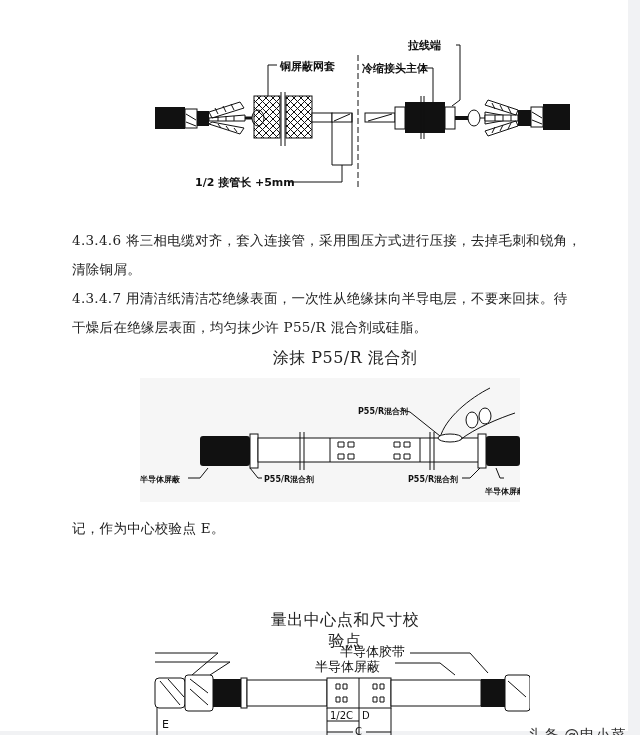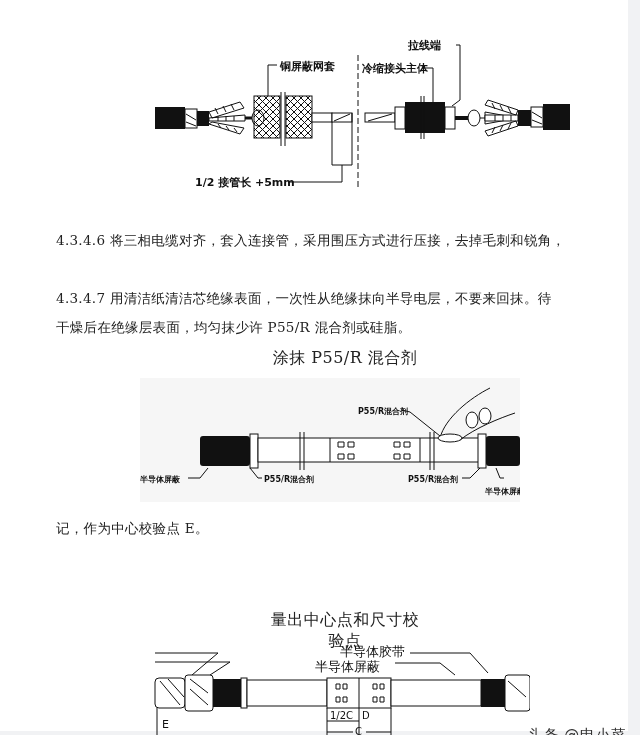--- a/index.html
+++ b/index.html
@@ -1,21 +1,21 @@
 <!DOCTYPE html>
 <html><head>
 <meta charset="utf-8">
 <style>
   html, body { margin:0; padding:0; }
   body { width:640px; height:735px; background:#ffffff; position:relative; overflow:hidden;
          font-family:"DejaVu Serif", serif; color:#1a1a1a; }
   .rightstrip { position:absolute; left:628px; top:0; width:12px; height:735px; background:#f1f2f4; }
   .bottomline { position:absolute; left:0; top:731px; width:628px; height:4px; background:#f1f2f4; }
   .fig { position:absolute; }
-  .para { position:absolute; left:56px; width:556px; font-size:13.5px; line-height:29px; letter-spacing:0.3px; color:#222; }
+  .para { position:absolute; left:72px; width:556px; font-size:13.5px; line-height:29px; letter-spacing:0.3px; color:#222; }
   .caption { position:absolute; font-size:16px; color:#222; text-align:center; letter-spacing:0.5px; }
   .lbl { font-family:"DejaVu Sans", sans-serif; font-weight:bold; fill:#111; }
   .watermark { position:absolute; left:528px; top:726px; font-family:"DejaVu Sans", sans-serif; font-size:15px; color:#333; letter-spacing:0.5px; }
 </style>
 </head>
 <body>
 
 <div class="rightstrip"></div>
 <div class="bottomline"></div>
 
@@ -73,20 +73,21 @@
   <path d="M345 105 L376 115 L378 110 L348 100 Z M345 131 L376 121 L378 126 L348 136 Z M345 115 L378 115 L378 121 L345 121 Z" fill="#fff" stroke="#111"></path>
   <path d="M352 103 L355 109 M360 105 L363 111 M368 107 L371 113 M352 133 L355 127 M360 131 L363 125 M368 129 L371 123 M355 115 L355 121 M363 115 L363 121 M371 115 L371 121" stroke="#111"></path>
   <rect x="378" y="110" width="13" height="16" fill="#111"></rect>
   <rect x="391" y="107" width="12" height="20" fill="#fff" stroke="#111"></rect>
   <path d="M392 112 L402 118 M392 120 L402 124" stroke="#111"></path>
   <rect x="403" y="104" width="27" height="26" fill="#111"></rect>
 </svg>
 
 <div class="para" style="top:226px">
   <div>4.3.4.6 将三相电缆对齐，套入连接管，采用围压方式进行压接，去掉毛刺和锐角，</div>
+  <div>清除铜屑。</div>
 </div>
 
 <div class="para" style="top:284px">
   <div>4.3.4.7 用清洁纸清洁芯绝缘表面，一次性从绝缘抹向半导电层，不要来回抹。待</div>
   <div>干燥后在绝缘层表面，均匀抹少许 P55/R 混合剂或硅脂。</div>
 </div>
 
 <div class="caption" style="left:260px;top:348px;width:170px">涂抹 P55/R 混合剂</div>
 
 <svg class="fig" style="left:140px;top:378px" width="380" height="124" viewBox="0 0 380 124">

